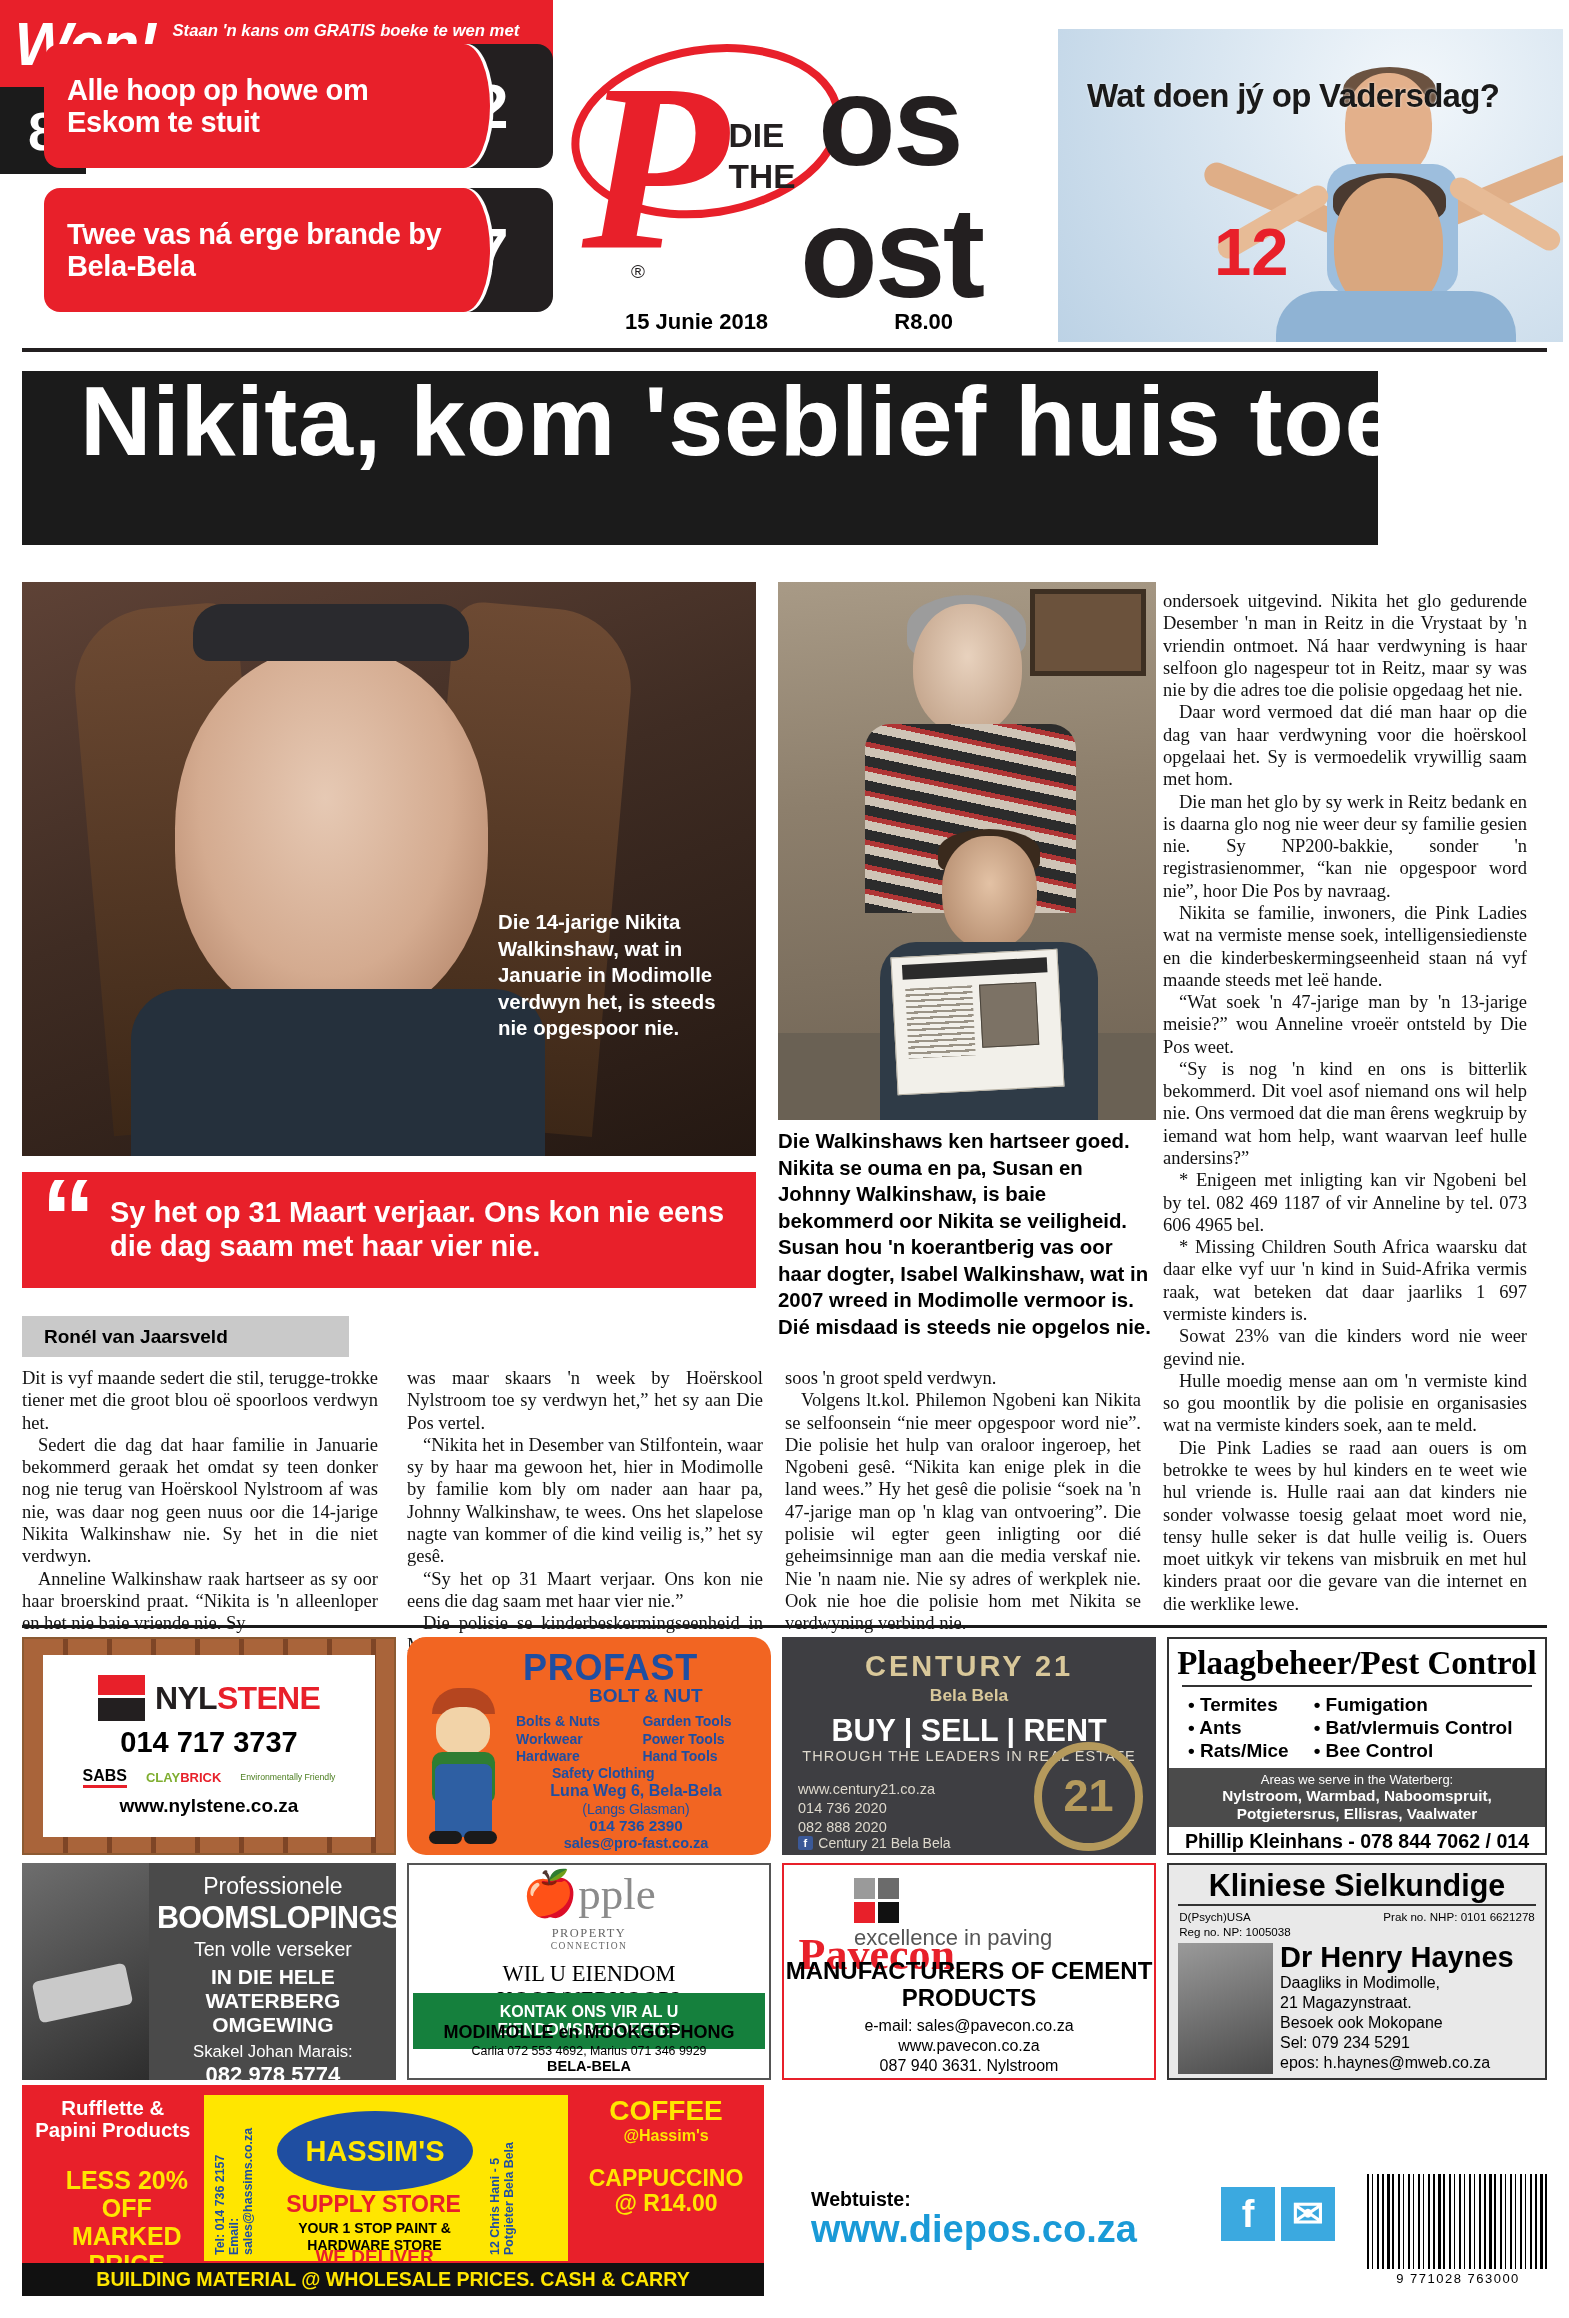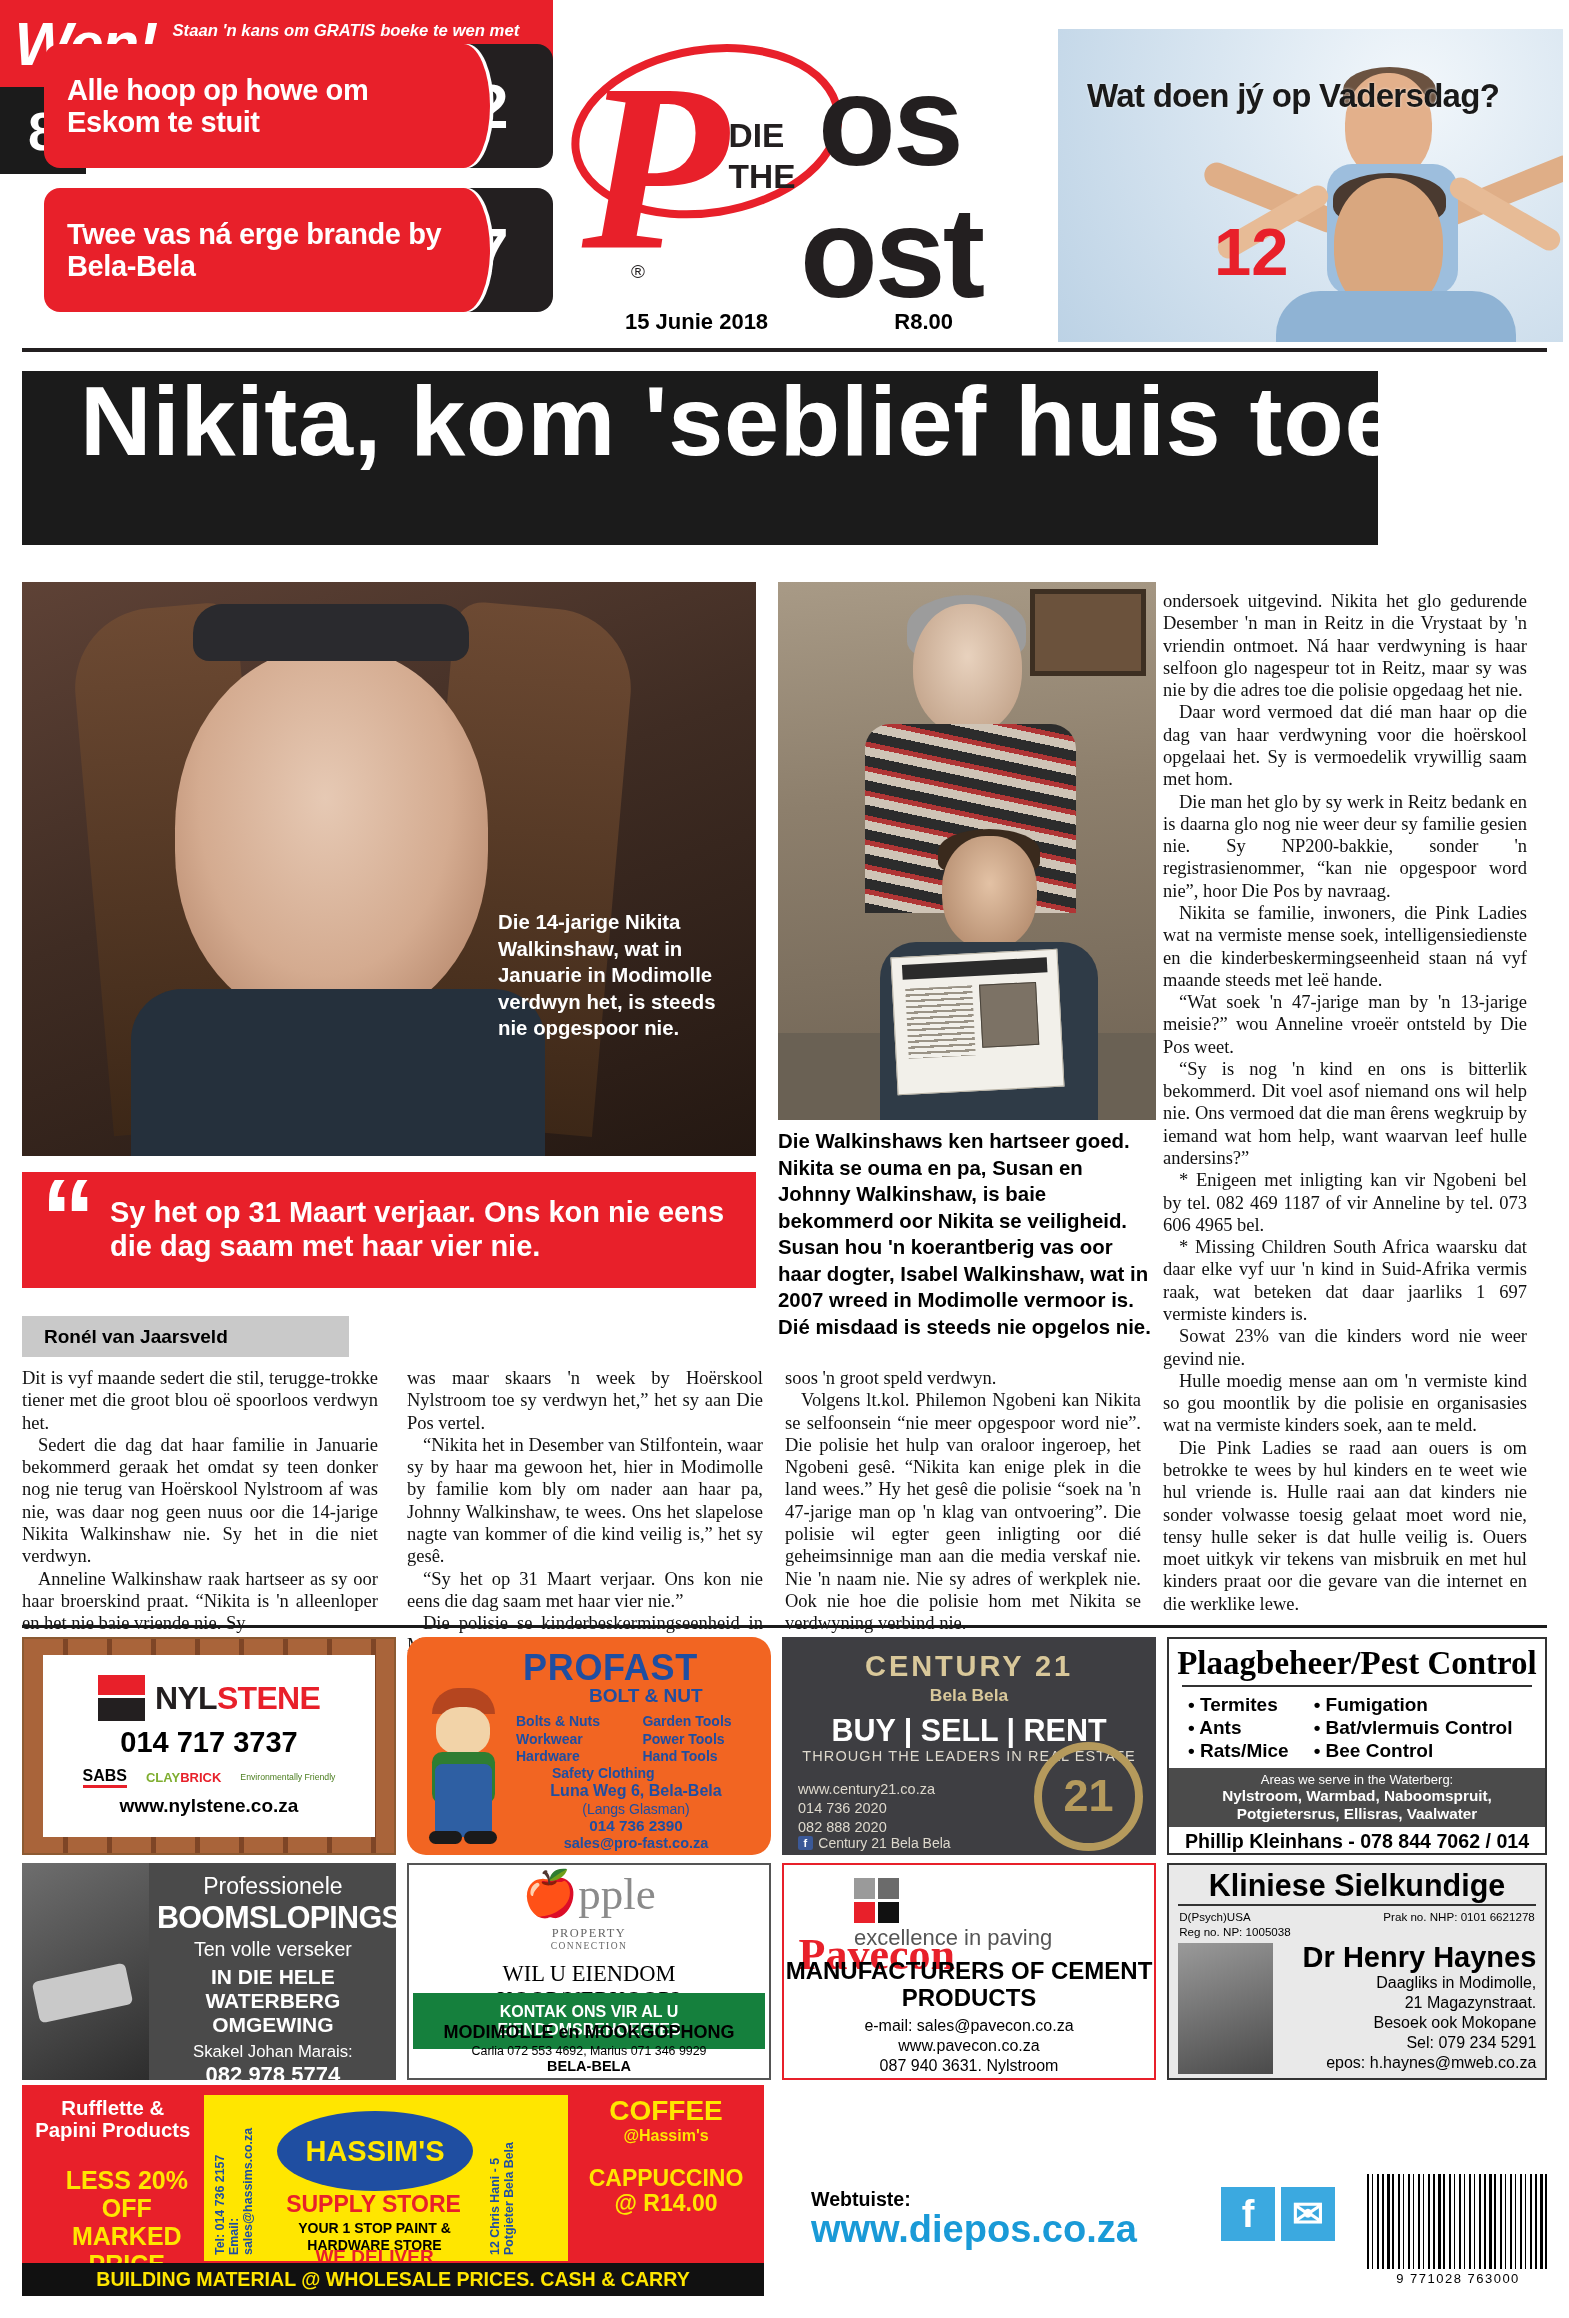--- a/index.html
+++ b/index.html
@@ -280,21 +280,21 @@
   .ad-pave .pv-e{position:absolute;left:0;right:0;top:151px;text-align:center;font-size:16px;line-height:1.25;}
 
   
   .ad-kli { left:1167px; top:1863px; width:380px; height:217px; border:2.2px solid #333; background:#e9e9e9; }
   .ad-kli .kl-t{text-align:center;font-size:30.5px;font-weight:bold;padding-top:2.9px;}
   .ad-kli .rule{height:1.5px;background:#333;margin:1.5px 8.7px;}
   .ad-kli .kl-meta{display:flex;justify-content:space-between;padding:1.5px 10.2px;font-size:11.6px;}
   .ad-kli .kl-meta div{line-height:1.3;}
   .ad-kli .kl-body{display:flex;padding:2.9px 8.7px;gap:7.3px;}
   .ad-kli .kl-ph{width:95px;height:131px;background:linear-gradient(160deg,#9a9a9a,#4a4a4a);}
-  .ad-kli .kl-tx{flex:1;text-align:right;}
+  .ad-kli .kl-tx{flex:1;text-align:left;}
   .ad-kli .kl-name{font-size:29px;font-weight:bold;line-height:1.02;}
   .ad-kli .kl-l{font-size:16px;line-height:1.25;}
 
   
   .ad-hassim { left:22px; top:2085px; width:742px; height:211px; background:#e8202a; }
   .ad-hassim .hs-l{position:absolute;left:7.3px;top:11.6px;width:167px;text-align:center;color:#fff;}
   .ad-hassim .hs-l .t1{font-size:20.4px;font-weight:bold;line-height:1.1;}
   .ad-hassim .hs-l .t2{font-size:25px;font-weight:bold;color:#ffe600;margin-top:25px;line-height:1.12;margin-left:28px;}
   .ad-hassim .yellow{position:absolute;left:182px;top:10.2px;width:364px;height:166px;background:#ffe600;}
   .ad-hassim .oval{position:absolute;left:73px;top:16px;width:196px;height:80px;background:#1f4ea1;border-radius:50%;

